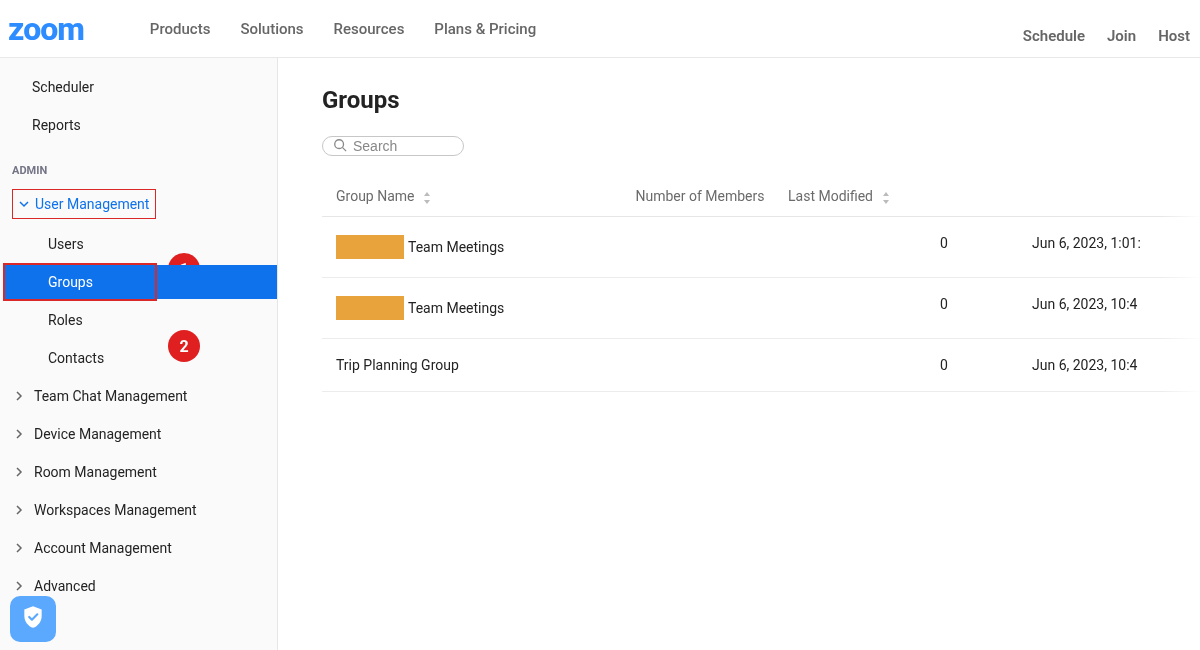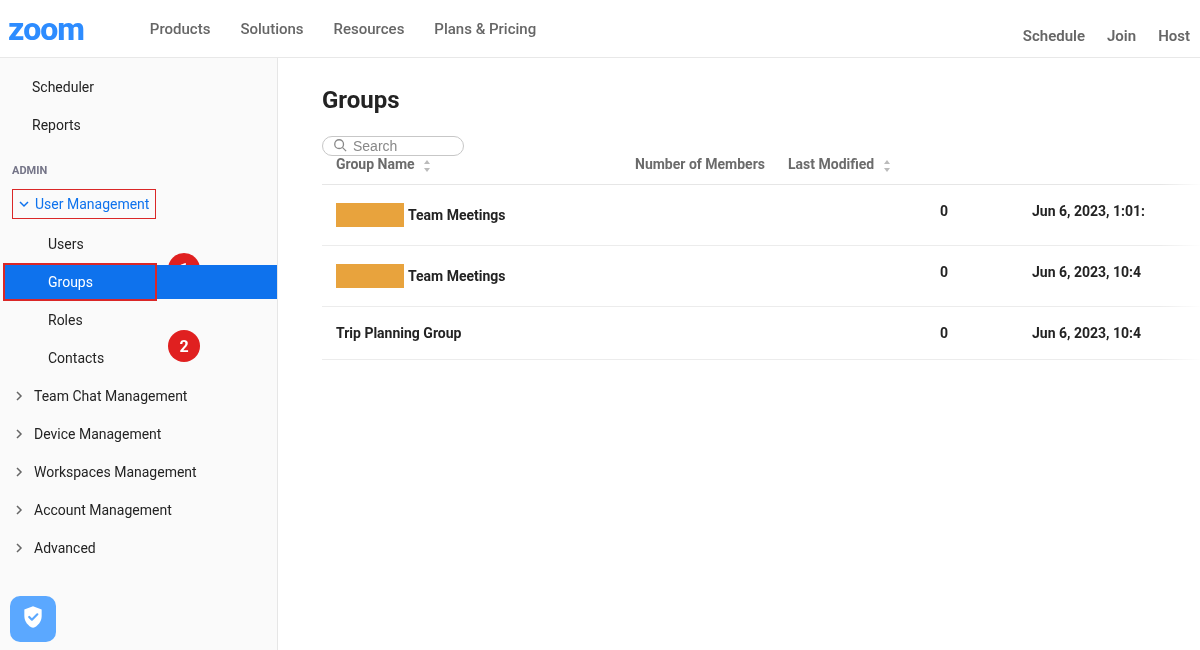--- a/index.html
+++ b/index.html
@@ -214,21 +214,21 @@
       outline: none;
       font-size: 14px;
       color: #232323;
       width: 100%;
       background: transparent;
     }
     .search-box input::placeholder {
       color: #888;
     }
     .table {
-      font-weight: bold;
+      margin-top: 32px;
     }
     .table-header {
       display: flex;
       align-items: center;
       padding: 0 0 12px 14px;
       border-bottom: 1px solid #e6e6e6;
       color: #6b6b6b;
       font-size: 14px;
     }
     .col-name { width: 276px; }
@@ -376,20 +376,28 @@
           </svg>
       </span>
       <span>Device Management</span>
     </div>
     <div class="sidebar-item expandable">
       <span class="chevron">
         <svg viewBox="0 0 10 10">
             <path d="M3 1 L7 5 L3 9" fill="none" stroke="#666" stroke-width="1.5"></path>
           </svg>
       </span>
+      <span>Room Management</span>
+    </div>
+    <div class="sidebar-item expandable">
+      <span class="chevron">
+        <svg viewBox="0 0 10 10">
+            <path d="M3 1 L7 5 L3 9" fill="none" stroke="#666" stroke-width="1.5"></path>
+          </svg>
+      </span>
       <span>Workspaces Management</span>
     </div>
     <div class="sidebar-item expandable">
       <span class="chevron">
         <svg viewBox="0 0 10 10">
             <path d="M3 1 L7 5 L3 9" fill="none" stroke="#666" stroke-width="1.5"></path>
           </svg>
       </span>
       <span>Account Management</span>
     </div>

